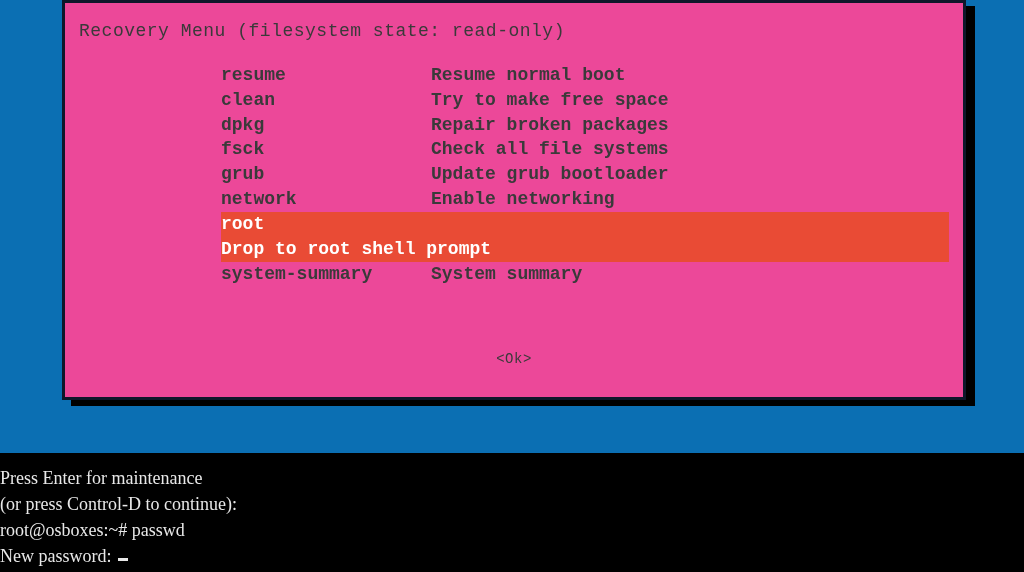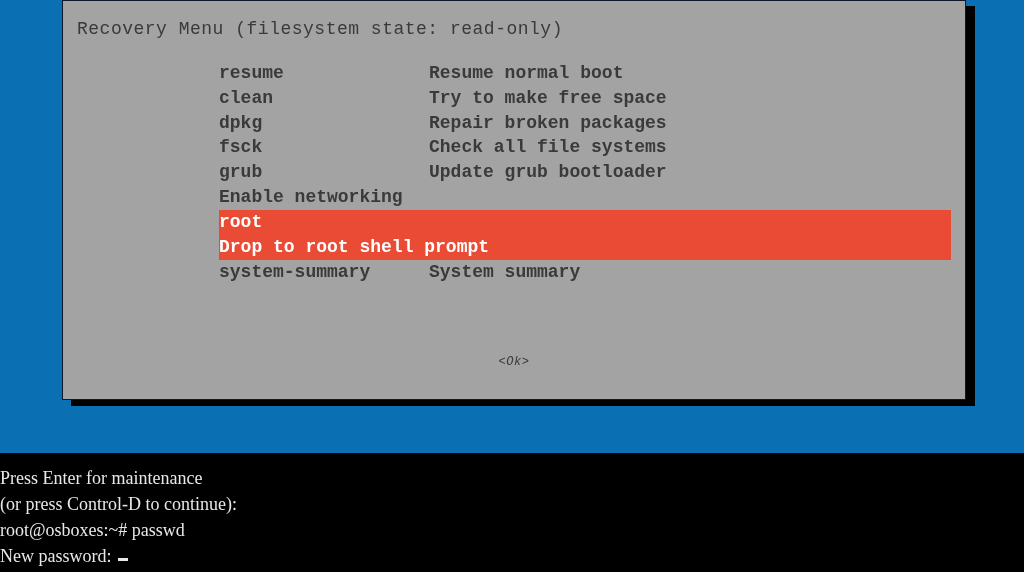--- a/index.html
+++ b/index.html
@@ -26,22 +26,22 @@
       width: 904px;
       height: 400px;
       background: #000;
     }
     .dialog {
       position: absolute;
       top: 0px;
       left: 62px;
       width: 904px;
       height: 400px;
-      background: #a3a3a3;
-      border: 1px solid #0f172a;
+      background: #ec4899;
+      border: 3px solid #0f172a;
       padding: 18px 14px;
     }
     .dialog-title {
       font-size: 18px;
       color: #3a3a3a;
       letter-spacing: 0.5px;
       margin-bottom: 22px;
       white-space: pre;
     }
     .menu-area {
@@ -69,24 +69,23 @@
     }
     .menu-row.selected .menu-key,
     .menu-row.selected .menu-desc {
       color: #fff;
     }
     .ok-button {
       position: absolute;
       bottom: 30px;
       left: 50%;
       transform: translateX(-50%);
-      font-size: 12px;
+      font-size: 14px;
       color: #3a3a3a;
       letter-spacing: 0.5px;
-      font-style: italic;
     }
     .terminal {
       width: 100%;
       height: 119px;
       background: #000;
       color: #e8e8e8;
       font-size: 18px;
       padding: 12px 0 0 0;
       line-height: 1.45;
       white-space: pre;
@@ -121,21 +120,21 @@
       <div class="menu-row">
         <span class="menu-key">dpkg</span><span class="menu-desc">Repair broken packages</span>
       </div>
       <div class="menu-row">
         <span class="menu-key">fsck</span><span class="menu-desc">Check all file systems</span>
       </div>
       <div class="menu-row">
         <span class="menu-key">grub</span><span class="menu-desc">Update grub bootloader</span>
       </div>
       <div class="menu-row">
-        <span class="menu-desc">Enable networking</span>
+        <span class="menu-key">network</span><span class="menu-desc">Enable networking</span>
       </div>
       <div class="menu-row selected">
         <span class="menu-key">root</span><span class="menu-desc">Drop to root shell prompt</span>
       </div>
       <div class="menu-row">
         <span class="menu-key">system-summary</span><span class="menu-desc">System summary</span>
       </div>
     </div>
     <div class="ok-button">&lt;Ok&gt;</div>
   </div>

